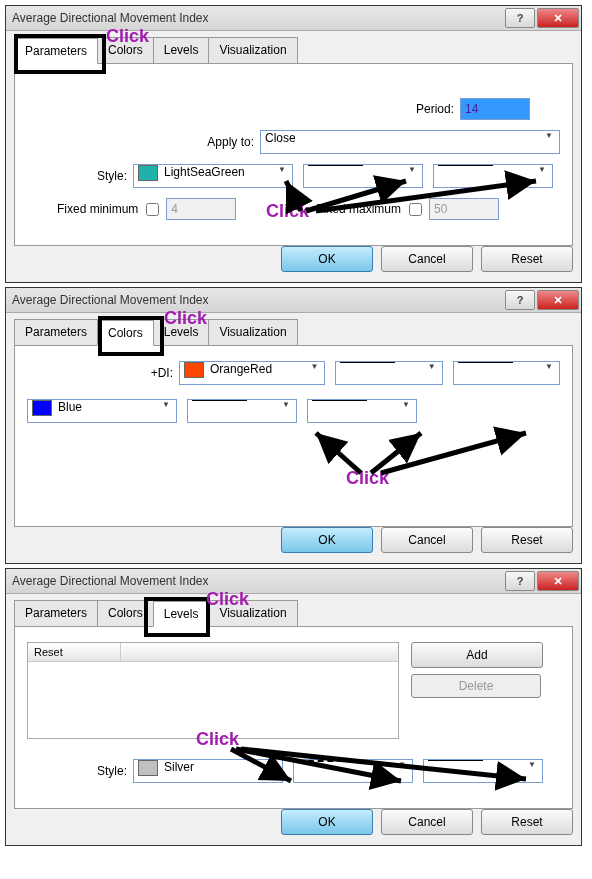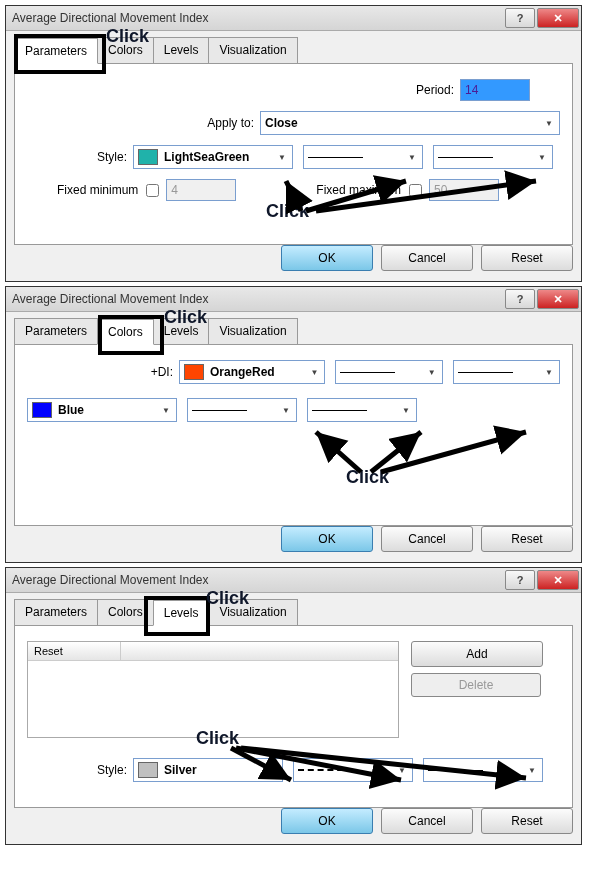--- a/index.html
+++ b/index.html
@@ -114,25 +114,24 @@
 }
 input[type=text].num:disabled {
   background: #f0f0f0;
   color: #999;
 }
 .dropdown {
   height: 22px;
   border: 1px solid #7a9ecf;
   background: #fff;
   display: flex;
-  align-items: center;
+  align-items: flex-start;
   padding: 0 4px;
   position: relative;
   cursor: pointer;
-  font-weight: bold;
 }
 .dropdown::after {
   content: "▼";
   font-size: 8px;
   color: #444;
   position: absolute;
   right: 6px;
 }
 .dd-wide { width: 415px; }
 .dd-color { width: 150px; }
@@ -205,21 +204,21 @@
 }
 .highlight-box {
   position: absolute;
   border: 4px solid #000;
   pointer-events: none;
 }
 .annot {
   position: absolute;
   font-weight: bold;
   font-size: 18px;
-  color: #0f172a;
+  color: #a21caf;
   pointer-events: none;
 }
 svg.arrows {
   position: absolute;
   top:0; left:0;
   pointer-events:none;
 }
 .side-btns {
   display:flex;
   flex-direction:column;
@@ -240,21 +239,21 @@
     </div>
   </div>
   <div class="dialog-body">
     <div class="tabs">
       <div class="tab active">Parameters</div>
       <div class="tab">Colors</div>
       <div class="tab">Levels</div>
       <div class="tab">Visualization</div>
     </div>
     <div class="tab-content">
-      <div class="row" style="justify-content:flex-end; padding-right:30px;">
+      <div class="row" style="justify-content:flex-end; padding-right:30px;margin-top:19px;">
         <span style="margin-right:6px;">Period:</span>
         <input type="text" class="num sel" value="14" style="">
       </div>
       <div class="row" style="justify-content:flex-end;">
         <span style="margin-right:6px;">Apply to:</span>
         <div class="dropdown dd-wide" style="width:290px">
           <span>Close</span>
         </div>
       </div>
       <div class="row">

